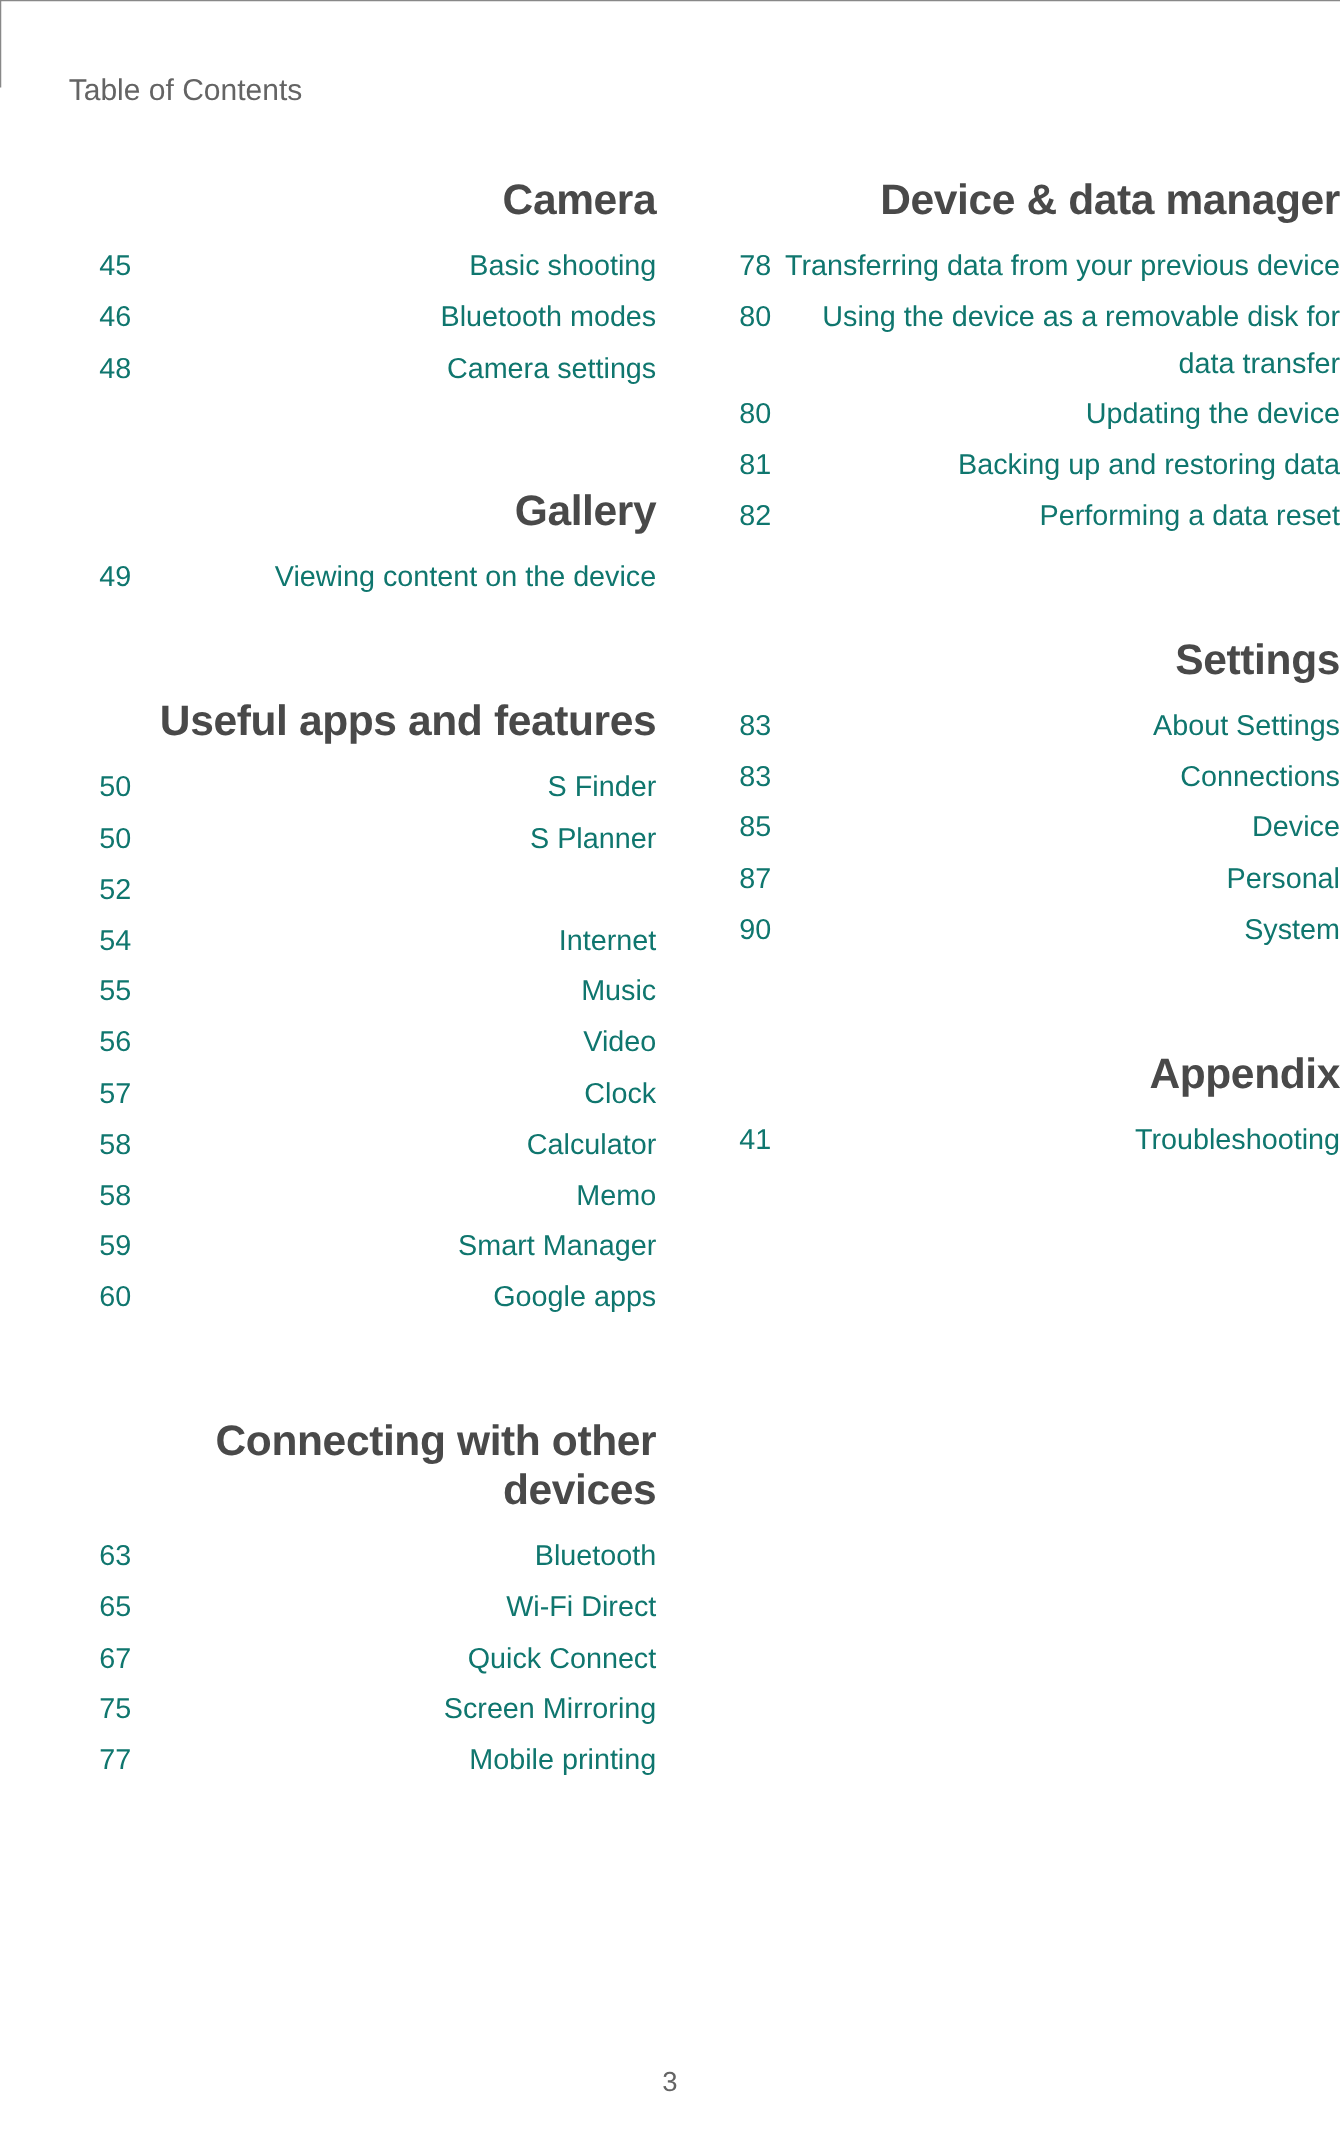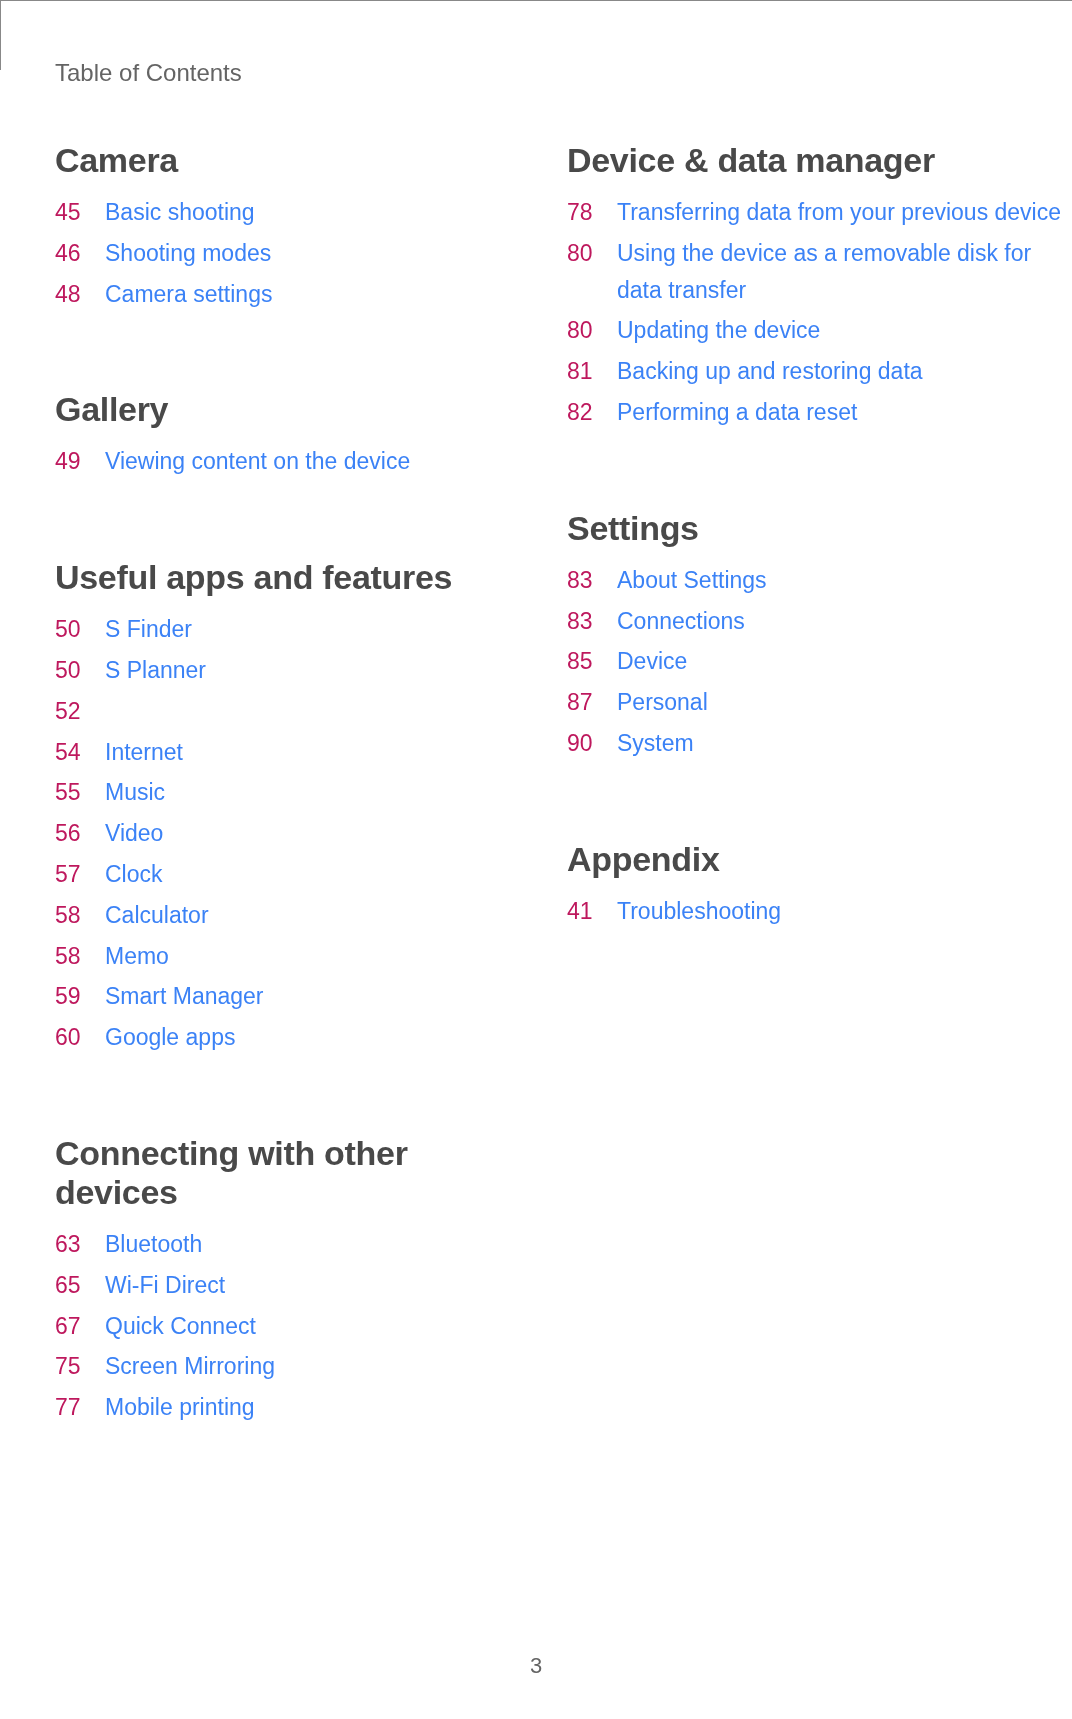--- a/index.html
+++ b/index.html
@@ -38,20 +38,21 @@
       margin-top: 17px;
     }
     .content {
       display: flex;
       padding: 54px 0 0 55px;
       gap: 30px;
     }
     .column {
       flex: 1;
       min-width: 0;
+      text-align: right;
     }
     .left-column {
       flex: 0 0 470px;
     }
     .right-column {
       flex: 1;
       padding-left: 12px;
     }
     .section {
       margin-bottom: 78px;
@@ -68,25 +69,25 @@
       align-items: flex-start;
       font-size: 23px;
       color: #333333;
       line-height: 1.6;
       margin-bottom: 4px;
       font-weight: 400;
     }
     .toc-page {
       width: 50px;
       flex-shrink: 0;
-      color: #be185d;
+      color: #0f766e;
     }
     .toc-title {
       flex: 1;
-      color: #3b82f6;
+      color: #0f766e;
     }
     .page-number {
       position: absolute;
       bottom: 40px;
       left: 0;
       width: 100%;
       text-align: center;
       font-size: 22px;
       color: #646464;
     }
@@ -102,21 +103,21 @@
 <div class="content">
   <div class="column left-column" id="left-col">
       <div class="section">
         <div class="section-title">Camera</div>
         <div class="toc-entry">
           <span class="toc-page">45</span>
           <span class="toc-title">Basic shooting</span>
         </div>
         <div class="toc-entry">
           <span class="toc-page">46</span>
-          <span class="toc-title">Shooting modes</span>
+          <span class="toc-title">Bluetooth modes</span>
         </div>
         <div class="toc-entry">
           <span class="toc-page">48</span>
           <span class="toc-title">Camera settings</span>
         </div>
       </div>
       <div class="section">
         <div class="section-title">Gallery</div>
         <div class="toc-entry">
           <span class="toc-page">49</span>

